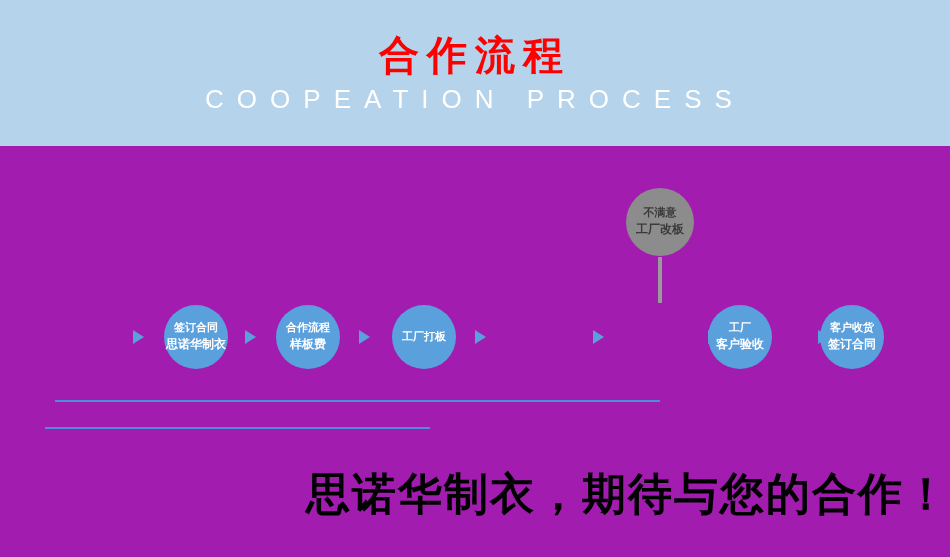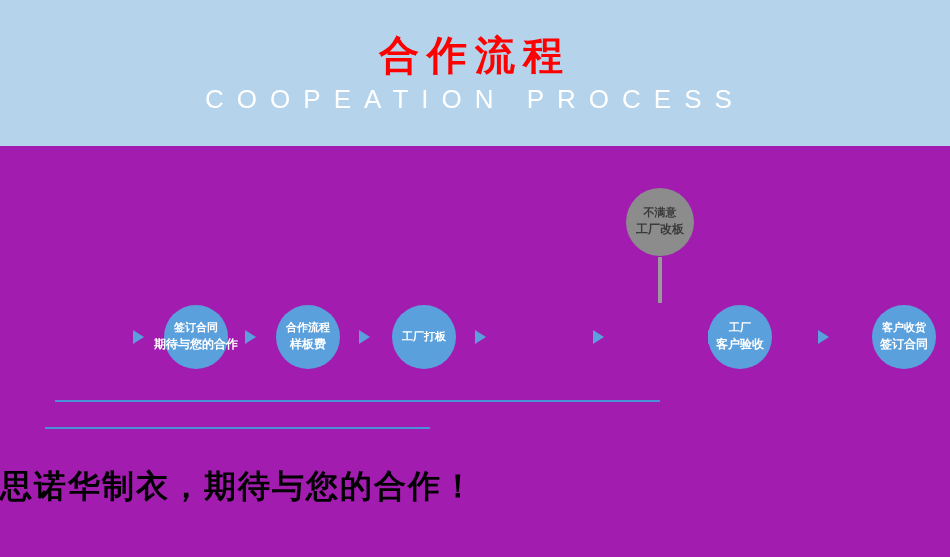--- a/index.html
+++ b/index.html
@@ -97,22 +97,22 @@
   }
   .underline.long  { left: 55px; top: 400px; width: 605px; }
   .underline.short { left: 45px; top: 427px; width: 385px; }
 
   
   .slogan {
     position: absolute;
     top: 465px;
     left: 0;
     width: 950px;
-    text-align: left;
-    font-size: 32px;
+    text-align: right;
+    font-size: 44px;
     font-weight: bold;
     color: #000000;
     letter-spacing: 2px;
     font-family: "DejaVu Sans", "Liberation Sans", sans-serif;
   }
 </style>
 </head>
 <body>
 
 <div class="page">
@@ -125,35 +125,35 @@
   <section class="flow">
 
     <div class="circle rework">
       <span class="l1">不满意</span>
       <span class="l2">工厂改板</span>
     </div>
     <div class="connector"></div>
 
     <div class="circle step" style="left:164px">
       <span class="l1">签订合同</span>
-      <span class="l2">期待与您的合作</span>
+      <span class="l2">思诺华制衣</span>
     </div>
     <div class="circle step" style="left:276px">
       <span class="l1">合作流程</span>
       <span class="l2">样板费</span>
     </div>
     <div class="circle step" style="left:392px">
       <span class="l1">工厂打板</span>
       <span class="l2"></span>
     </div>
     <div class="circle step" style="left:708px">
       <span class="l1">工厂</span>
       <span class="l2">客户验收</span>
     </div>
-    <div class="circle step" style="left:872px">
+    <div class="circle step" style="left:820px">
       <span class="l1">客户收货</span>
       <span class="l2">签订合同</span>
     </div>
 
     <div class="arrow" style="left:133px"></div>
     <div class="arrow" style="left:245px"></div>
     <div class="arrow" style="left:359px"></div>
     <div class="arrow" style="left:475px"></div>
     <div class="arrow" style="left:593px"></div>
     <div class="arrow" style="left:708px"></div>

